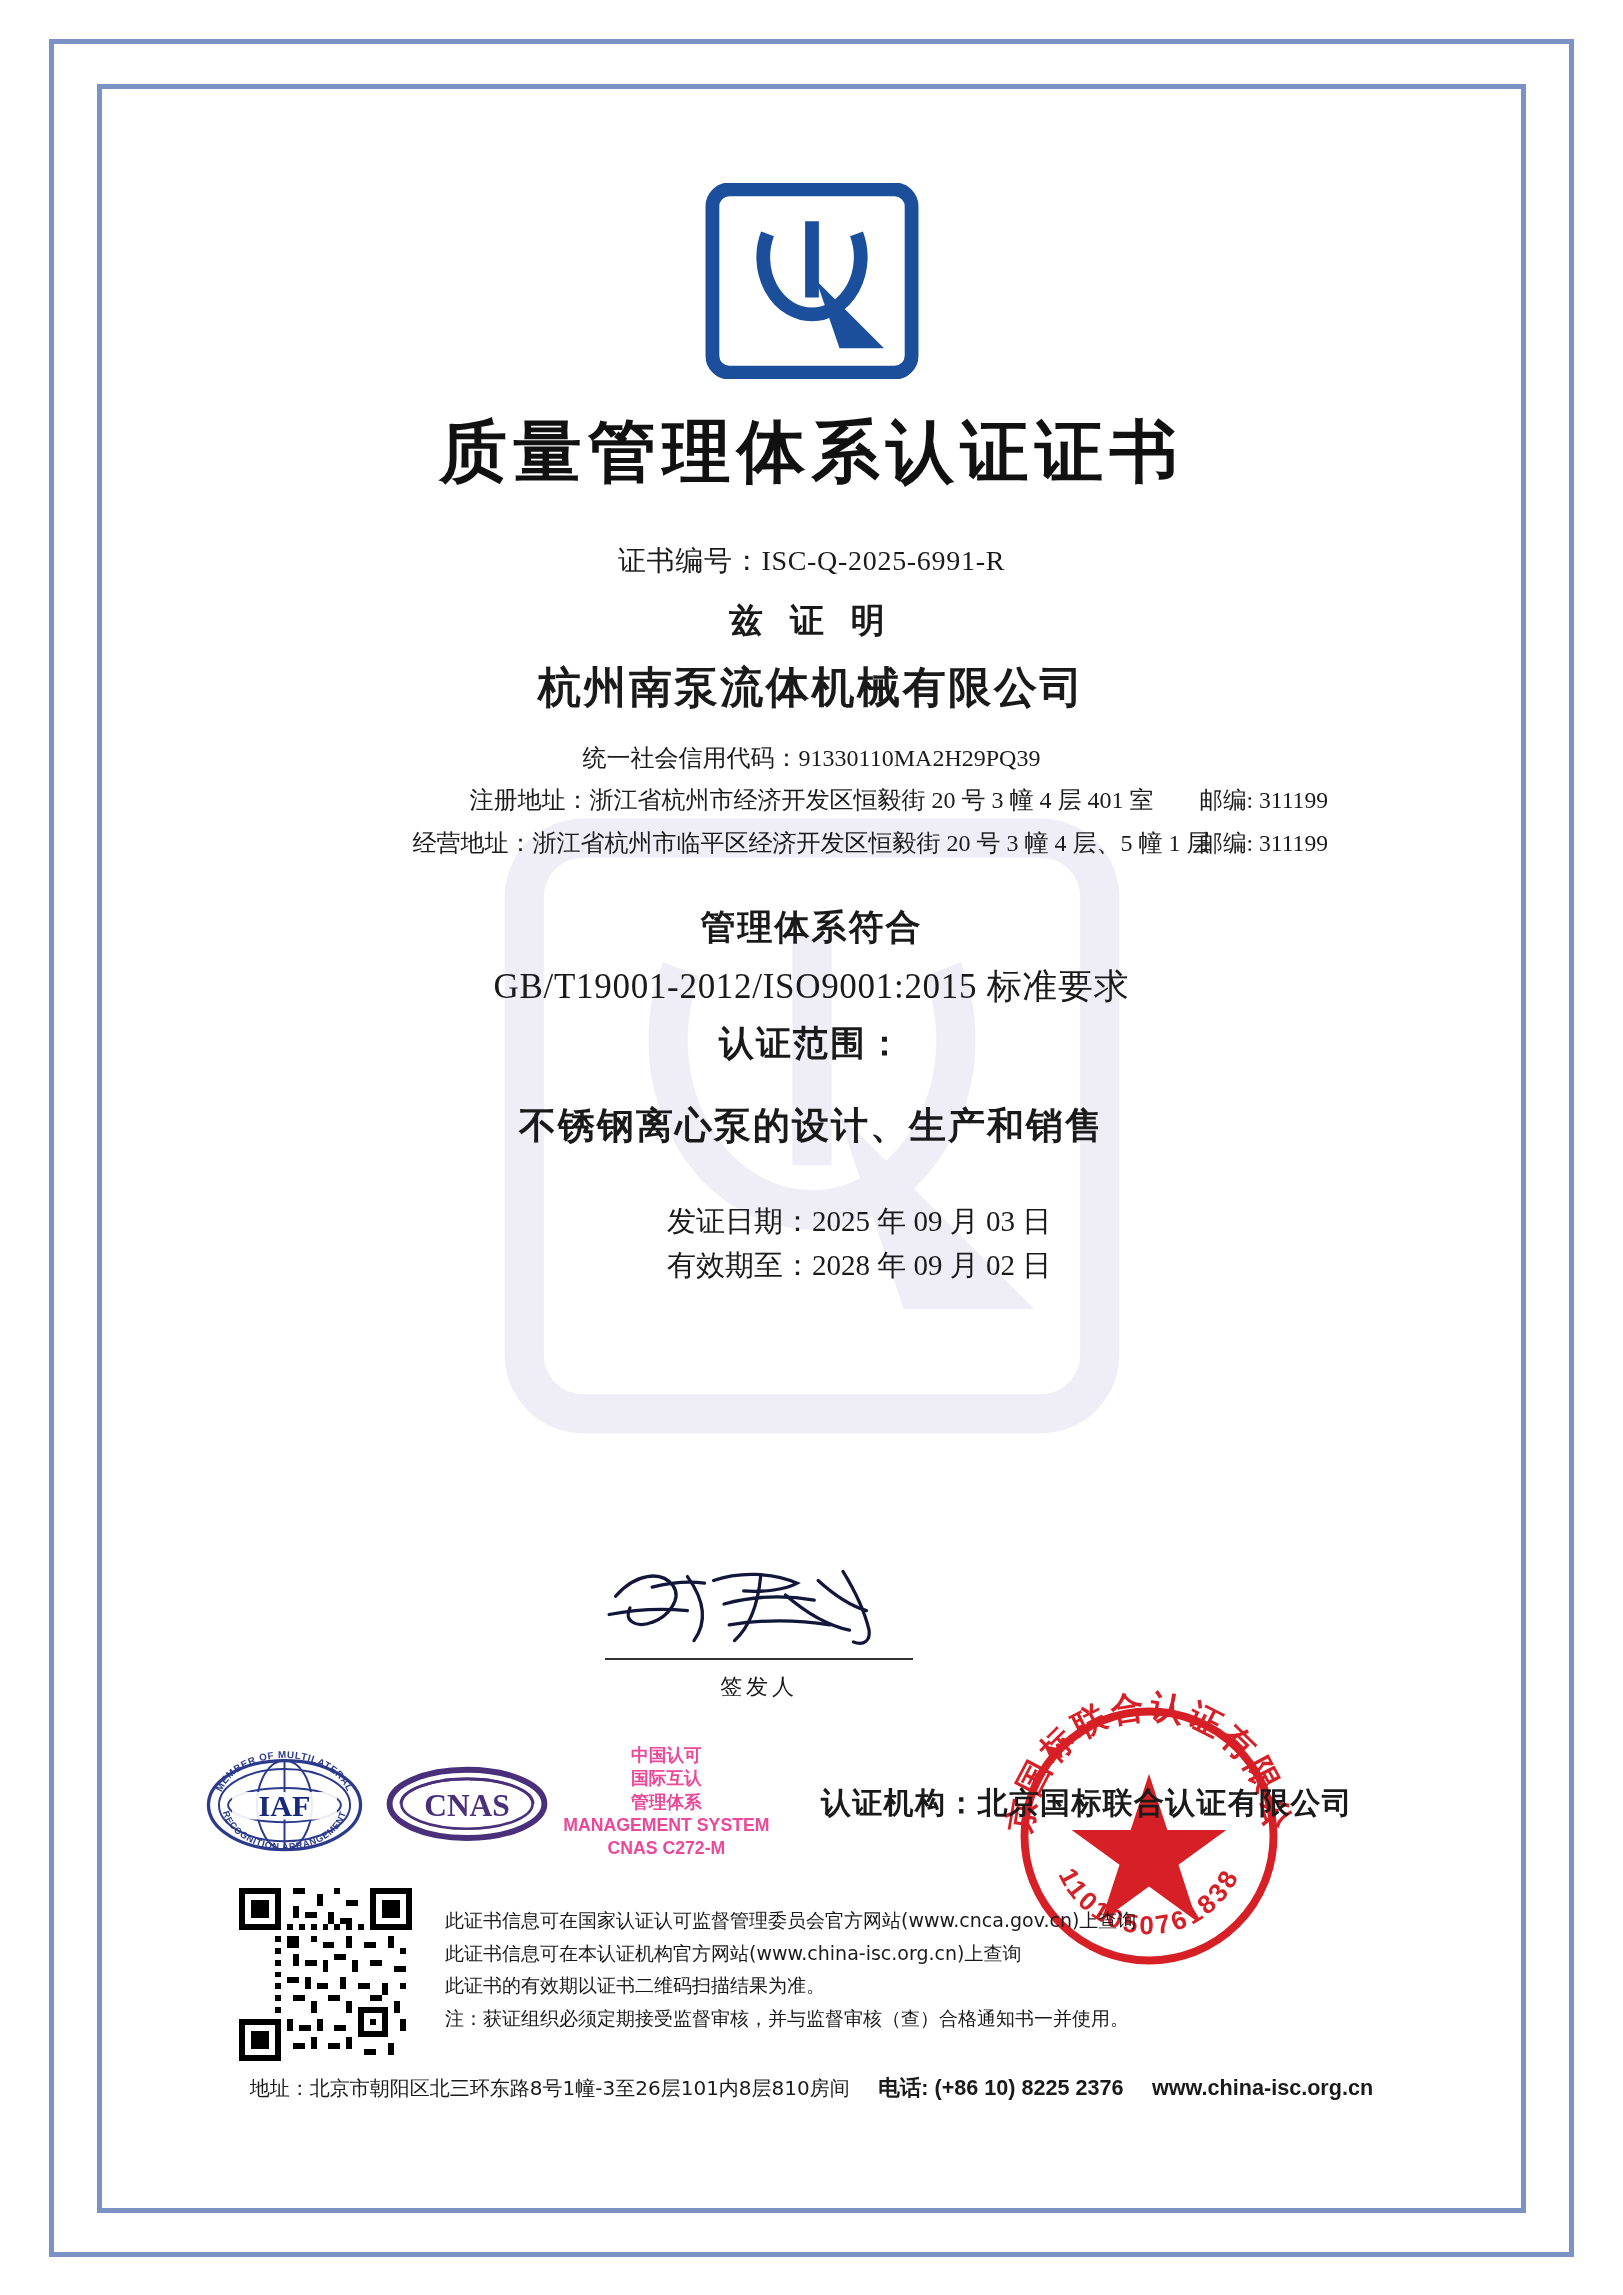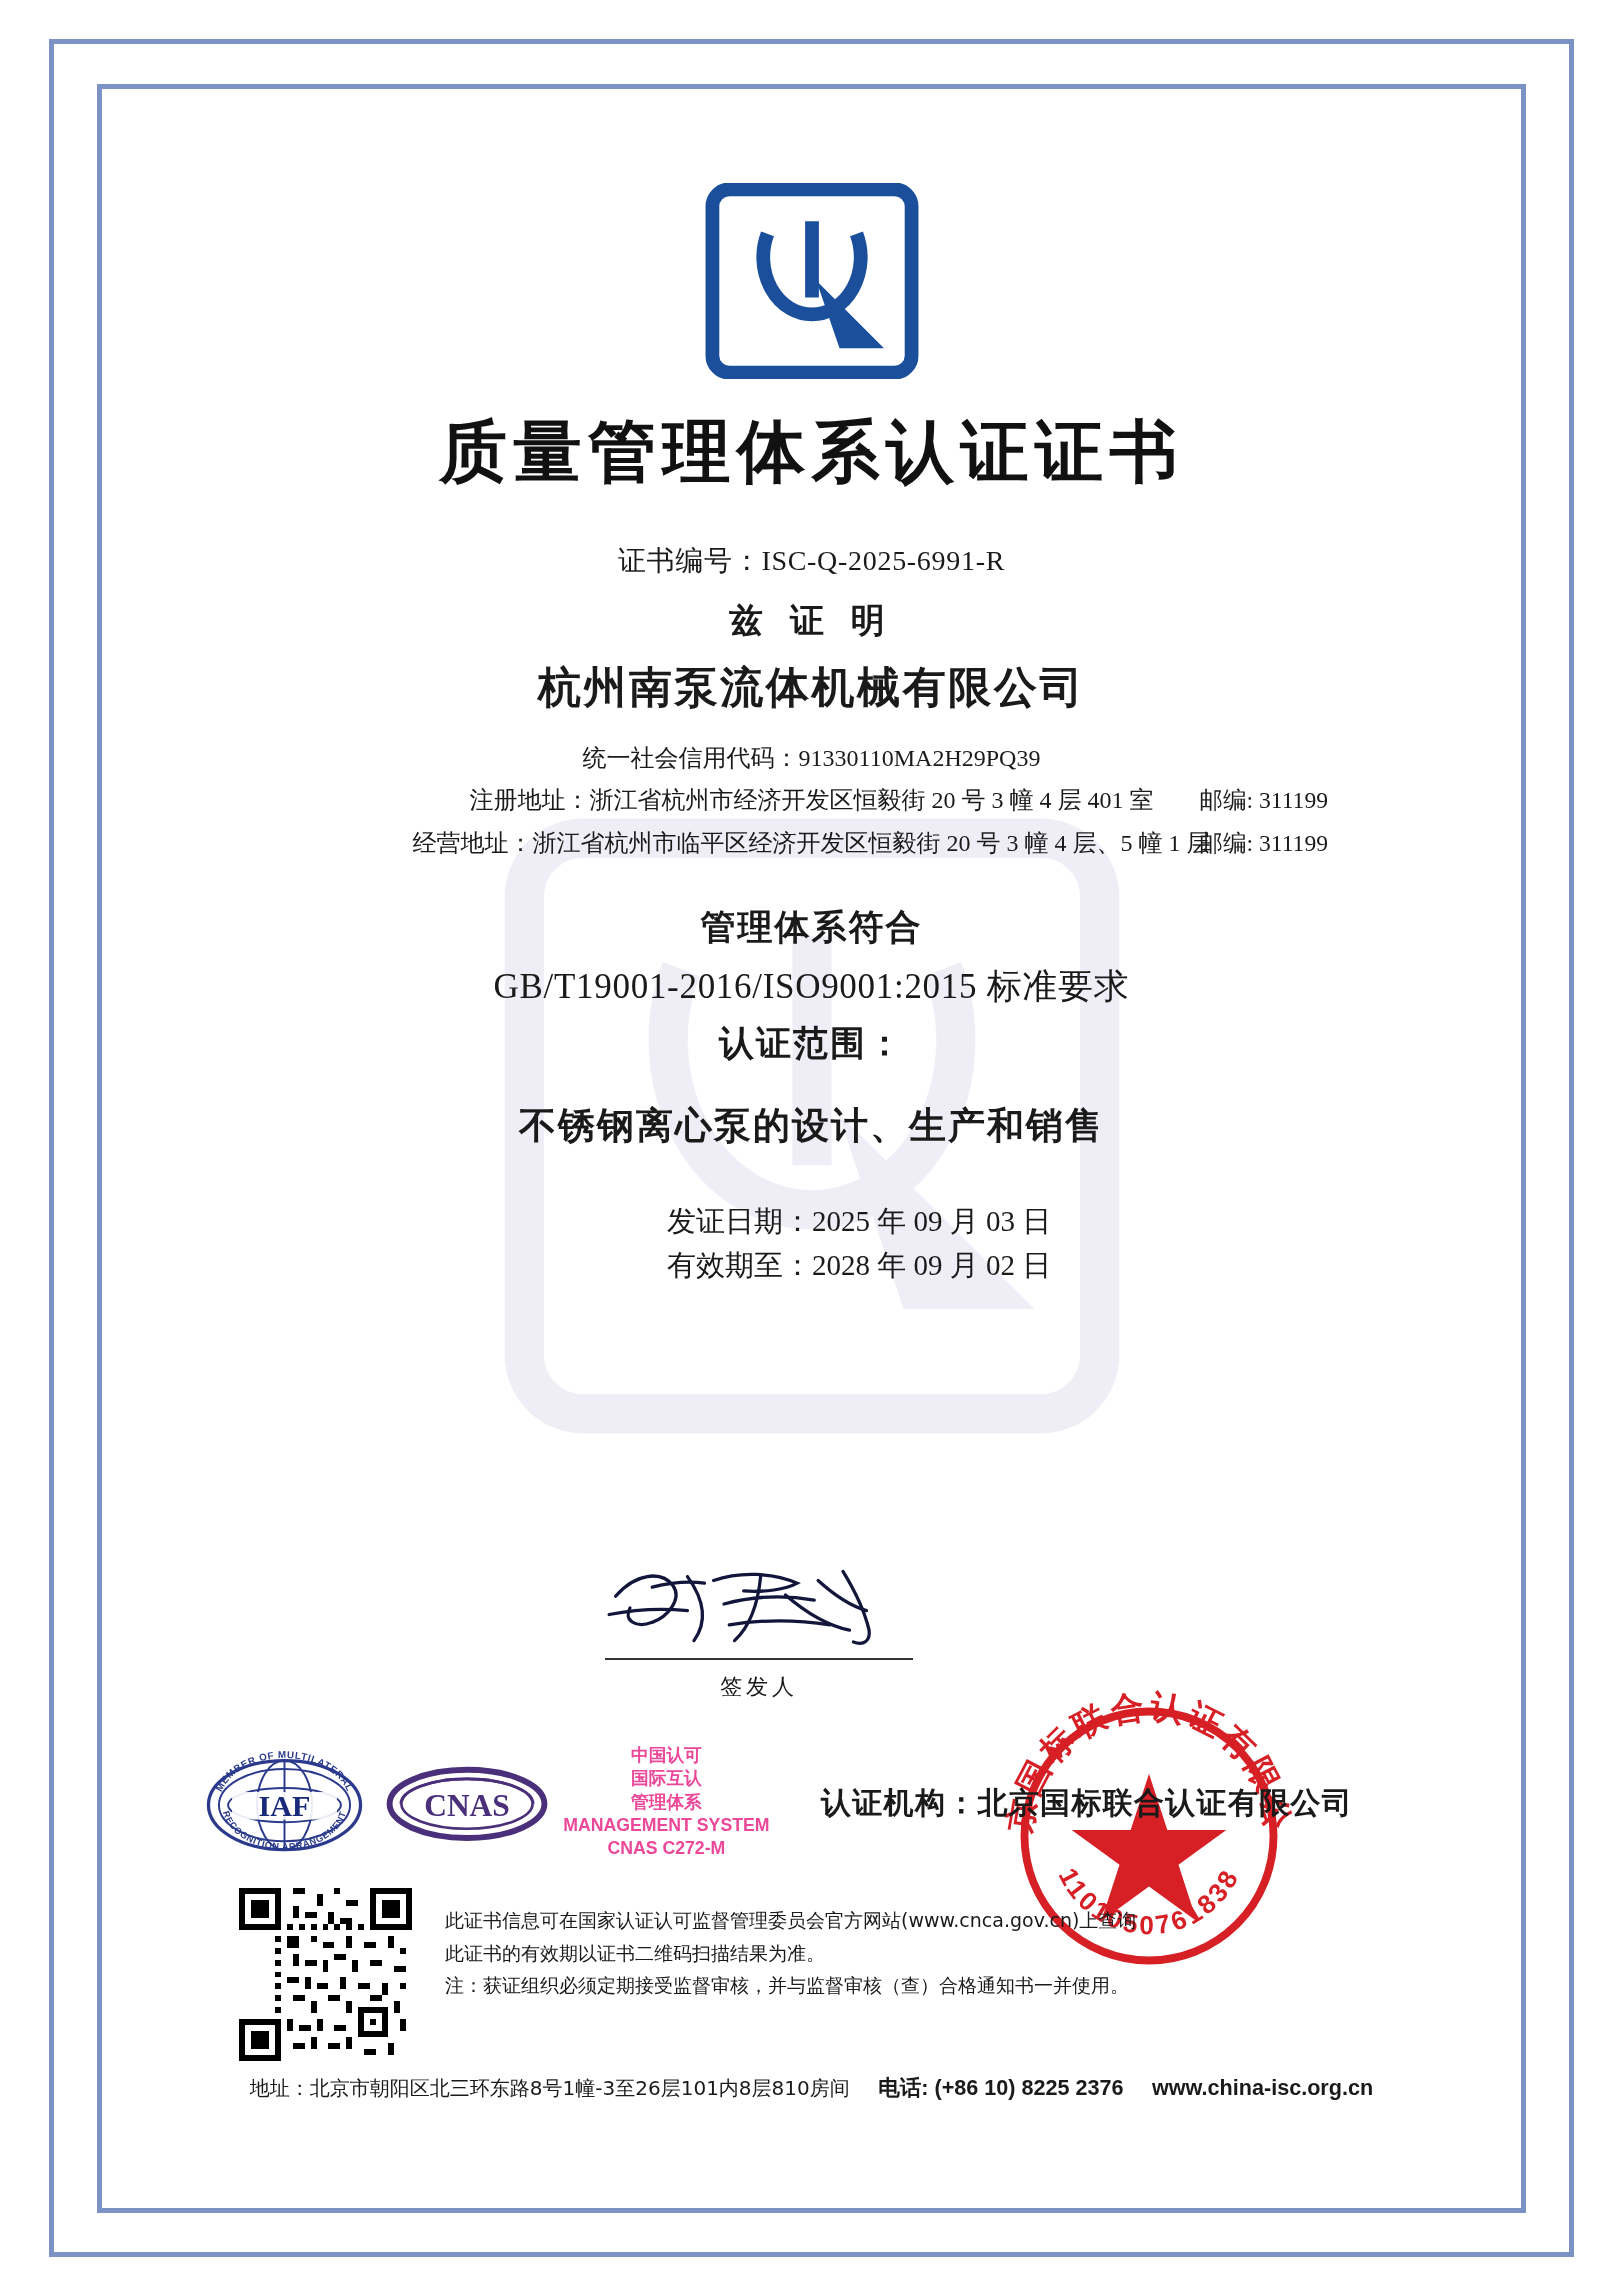--- a/index.html
+++ b/index.html
@@ -313,21 +313,21 @@
   </div>
 
   <div class="addr-row">
     <span class="addr-main">
       <span>经营地址：</span><span>浙江省杭州市临平区经济开发区恒毅街 20 号 3 幢 4 层、5 幢 1 层</span>
     </span>
     <span class="addr-zip">邮编: 311199</span>
   </div>
 
   <div class="conform">管理体系符合</div>
-  <div class="standard">GB/T19001-2016/ISO9001:2015 标准要求</div>
+  <div class="standard">GB/T19001-2012/ISO9001:2015 标准要求</div>
   <div class="scope-label">认证范围：</div>
   <div class="scope-text">不锈钢离心泵的设计、生产和销售</div>
 
   <div class="dates">
     <div>发证日期：2025 年 09 月 03 日</div>
     <div>有效期至：2028 年 09 月 02 日</div>
   </div>
 </div>
 
 <div class="sign-area">
@@ -503,20 +503,21 @@
       <rect x="18" y="25" width="1" height="2"></rect>
         <rect x="21" y="27" width="2" height="1"></rect>
       <rect x="25" y="26" width="1" height="2"></rect>
         <rect x="27" y="22" width="1" height="2"></rect>
     </g>
   </svg>
 </div>
 
 <div class="notes">
   <div>此证书信息可在国家认证认可监督管理委员会官方网站(www.cnca.gov.cn)上查询</div>
+  <div>此证书信息可在本认证机构官方网站(www.china-isc.org.cn)上查询</div>
   <div>此证书的有效期以证书二维码扫描结果为准。</div>
   <div>注：获证组织必须定期接受监督审核，并与监督审核（查）合格通知书一并使用。</div>
 </div>
 
 <div class="footer">
   <span>地址：北京市朝阳区北三环东路8号1幢-3至26层101内8层810房间</span>
   <span class="tel">电话: (+86 10) 8225 2376</span>
   <span class="web">www.china-isc.org.cn</span>
 </div>
 

